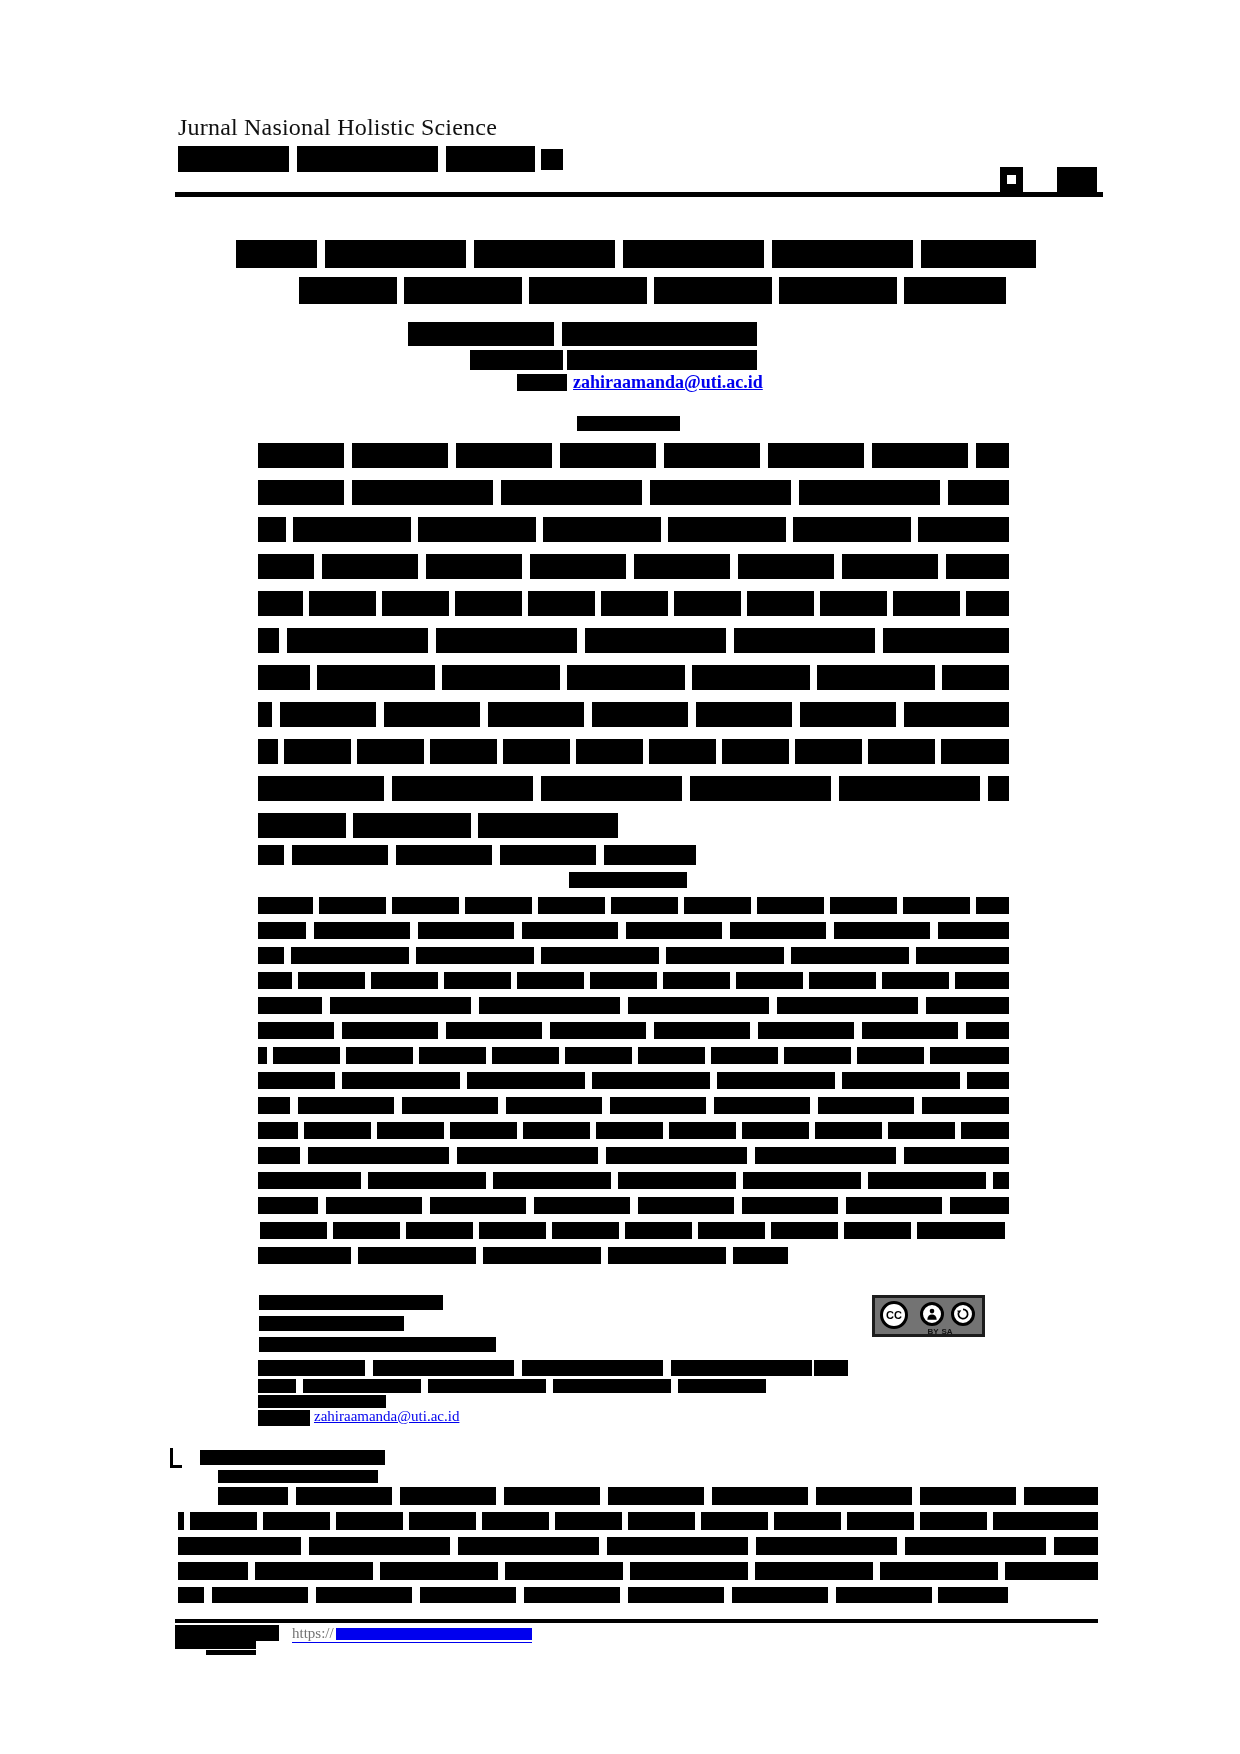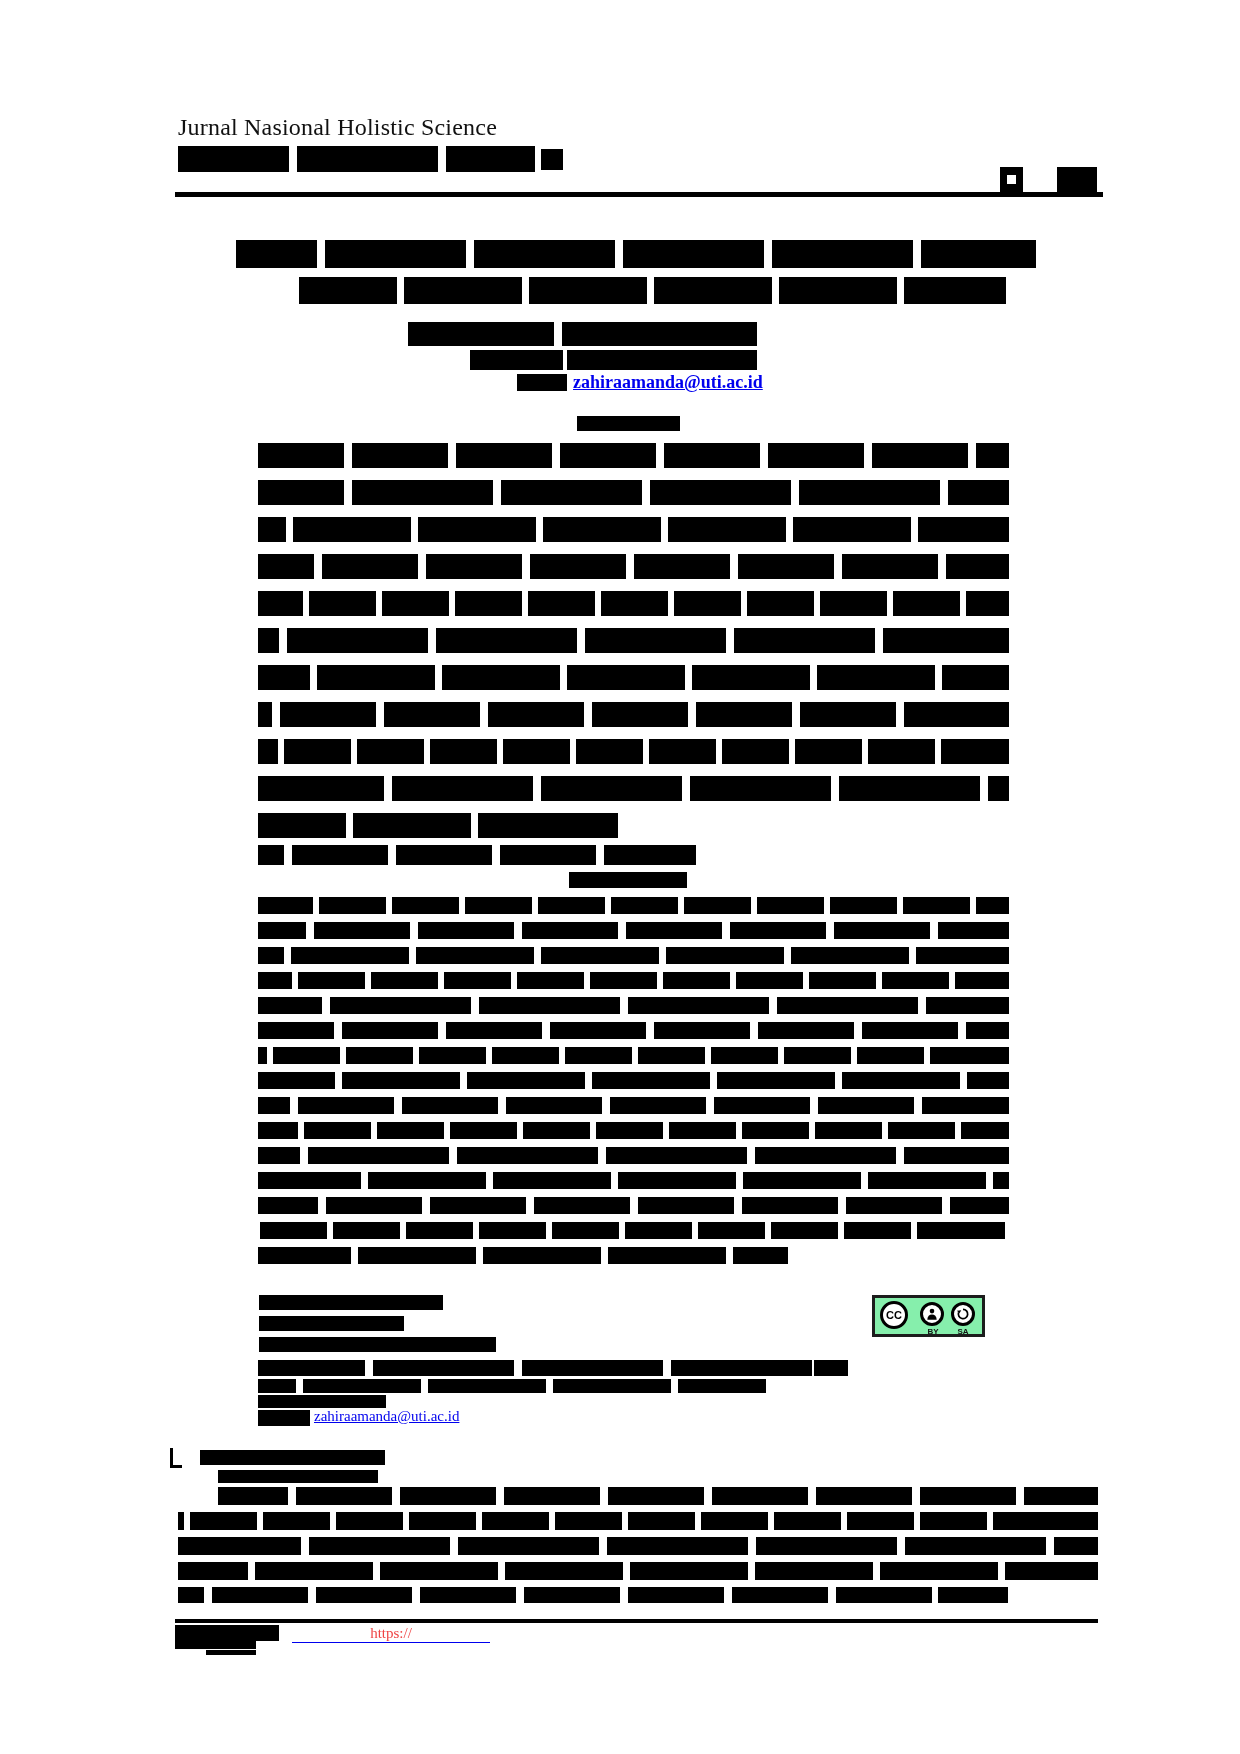--- a/index.html
+++ b/index.html
@@ -20,39 +20,39 @@
   }
   .rule { position:absolute; background:#000; }
   .qr-icon { position:absolute; left:1000px; top:167px; width:23px; height:25px;
     background:#000; }
   .qr-icon .hole { position:absolute; left:7px; top:8px; width:9px; height:9px; background:#fff; }
   .solid-icon { position:absolute; left:1057px; top:167px; width:40px; height:25px; background:#000; }
   a.maillink, .maillink { color:#0000EE; text-decoration:underline; font-family:"Liberation Serif", serif; }
   .email-top { position:absolute; left:573px; top:372px; font-size:18px; font-weight:bold; }
   .email-bottom { position:absolute; left:314px; top:1408px; font-size:15px; }
   .blue-underline-wrap { position:absolute; left:292px; top:1625px; height:17px;
-    color:#ef4444; font-size:15px; border-bottom:1px solid #0000EE; display:flex; align-items:center;flex-direction:column; }
+    color:#737373; font-size:15px; border-bottom:1px solid #0000EE; display:flex; align-items:center; }
   .blue-bar { display:inline-block; width:196px; height:12px; background:#0000EE; margin-left:2px; }
   
   .cc-badge { position:absolute; left:872px; top:1295px; width:113px; height:42px;
-    background:#86efac; border:3px solid #1c1c1c; box-sizing:border-box; }
+    background:#737373; border:3px solid #1c1c1c; box-sizing:border-box; }
   .cc-badge .circ {
     position:absolute; top:4px; width:24px; height:24px; border-radius:50%;
     background:#fff; border:3px solid #000; box-sizing:border-box;
     display:flex; align-items:center; justify-content:center;
     font-family:"Liberation Sans", sans-serif; font-weight:bold; font-size:10px; color:#000;
   }
   .cc-badge .c1 { left:5px; top:3px; width:28px; height:28px; font-size:11px;}
   .cc-badge .c2 { left:45px; }
   .cc-badge .c3 { left:76px; }
   .cc-badge .lbl {
     position:absolute; top:29px; font-family:"Liberation Sans", sans-serif;
     font-size:8px; font-weight:bold; color:#111; width:24px; text-align:center;
   }
-  .cc-badge .lbl.by { left:46px; } .cc-badge .lbl.sa { left:76px; }
+  .cc-badge .lbl.by { left:46px; } .cc-badge .lbl.sa { left:60px; }
   .footnote-mark { position:absolute; left:170px; top:1448px; width:9px; height:17px;
     border-left:3px solid #000; border-bottom:3px solid #000; }
 </style>
 </head>
 <body>
 
 <div class="page">
 
   <div class="journal-title">Jurnal Nasional Holistic Science</div>
   <div class="bar n2" style="left:178px; top:146px; width:357px; height:26px; background-position:-30px 0;"></div>

